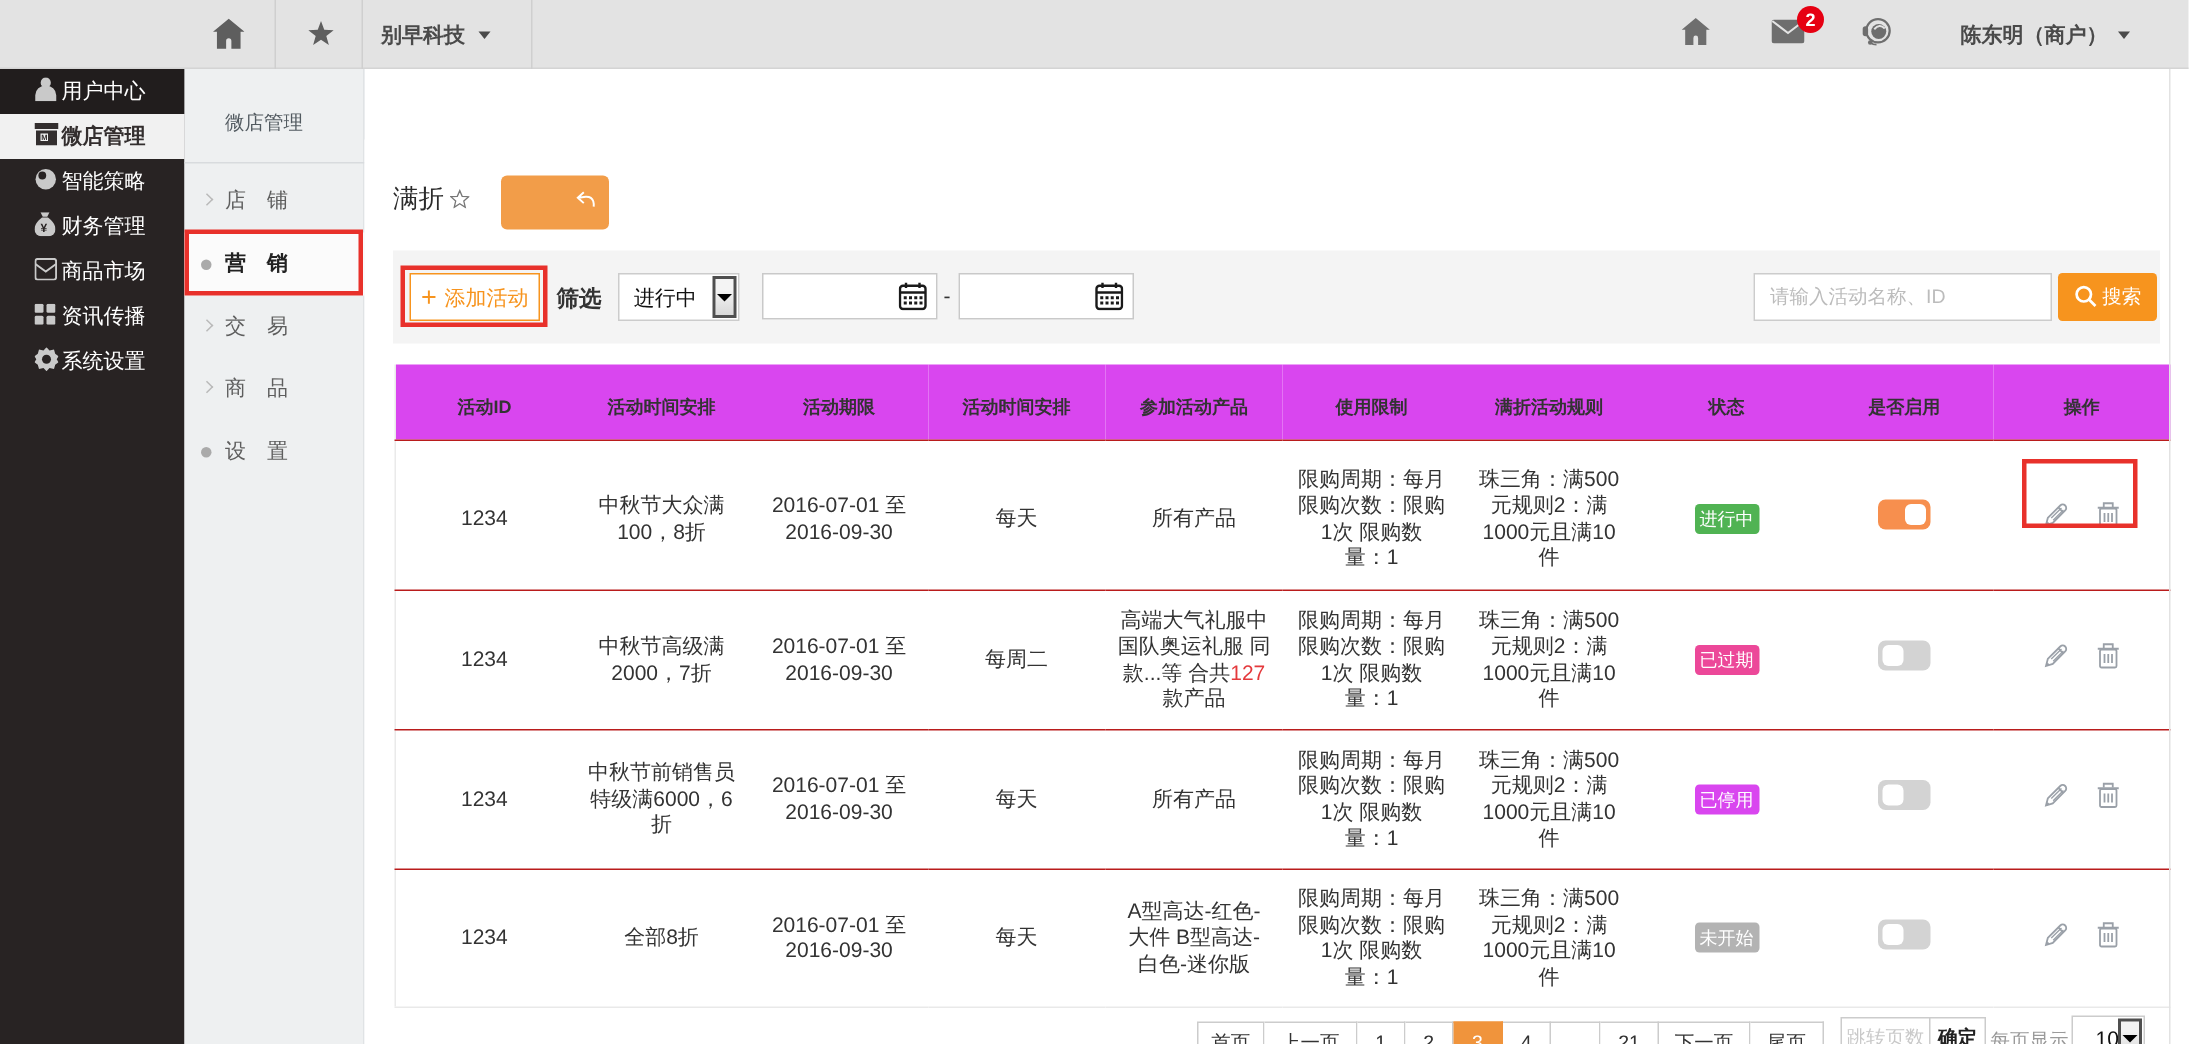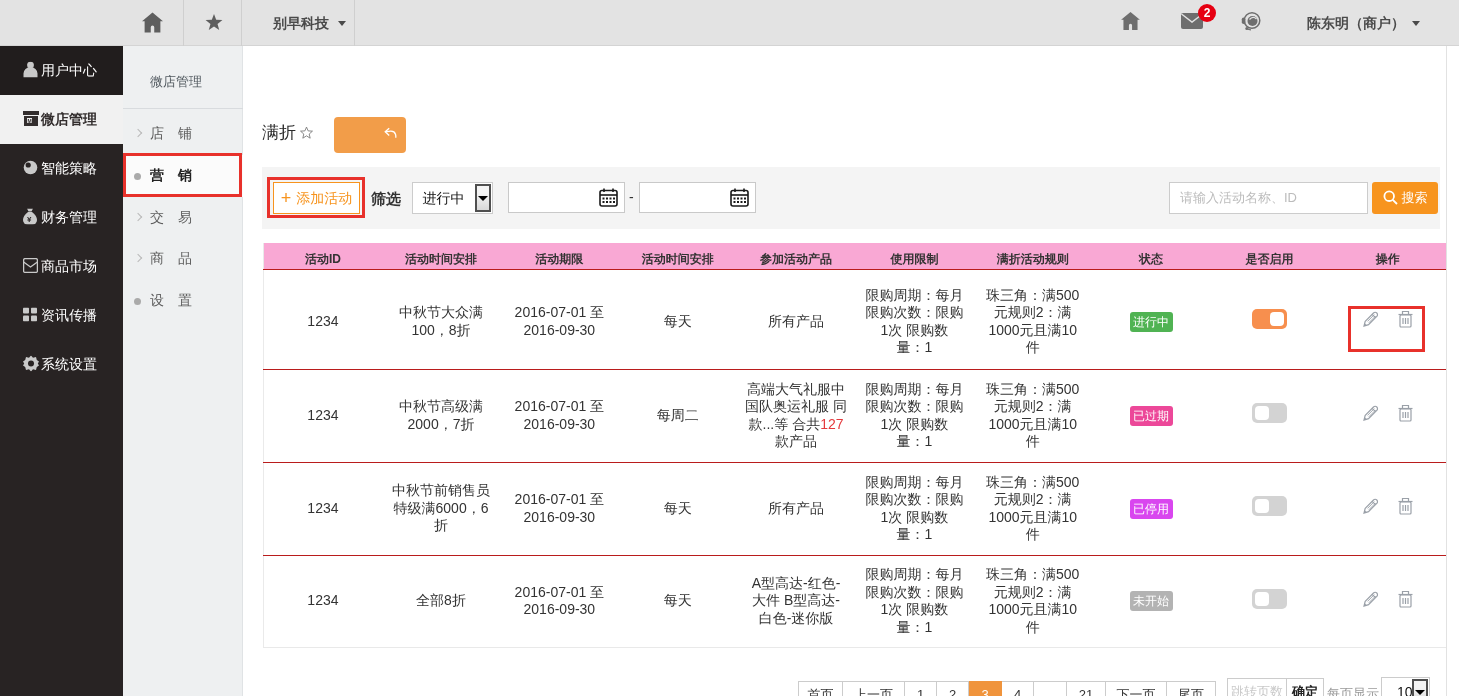--- a/index.html
+++ b/index.html
@@ -5,32 +5,32 @@
 * { margin:0; padding:0; box-sizing:border-box; }
 html,body { width:1459px; height:696px; overflow:hidden; background:#fff;
   font-family:"Liberation Sans", sans-serif; }
 
 
 #topbar { position:absolute; left:0; top:0; width:1459px; height:46px; background:#e3e3e3; border-bottom:1px solid #d4d4d4; }
 #logo { position:absolute; left:0; top:0; width:123px; height:47px; background:#f7941e; }
 .tsep { position:absolute; top:0; width:1px; height:46px; background:#cfcfcf; }
 #tb-home { position:absolute; left:142px; top:12px; }
 #tb-star { position:absolute; left:205px; top:14px; }
-#tb-comp { position:absolute; left:273px; top:15px; font-size:14px; font-weight:bold; color:#4a4a4a; }
+#tb-comp { position:absolute; left:254px; top:15px; font-size:14px; font-weight:bold; color:#4a4a4a; }
 .tri-down { display:inline-block; width:0; height:0; border-left:4px solid transparent; border-right:4px solid transparent; border-top:5px solid #4a4a4a; vertical-align:2px; }
 #tb-rhome { position:absolute; left:1121px; top:12px; }
 #tb-mail { position:absolute; left:1181px; top:13px; }
 #tb-badge { position:absolute; left:1198px; top:4px; width:18px; height:18px; border-radius:50%; background:#e60012; color:#fff; font-size:12px; font-weight:bold; text-align:center; line-height:18px; }
 #tb-head { position:absolute; left:1241px; top:11px; }
 #tb-user { position:absolute; left:1307px; top:15px; font-size:14px; font-weight:bold; color:#4a4a4a; }
 
 
 
 #side1 { position:absolute; left:0; top:46px; width:123px; height:650px; background:#282323; }
-.s1item { position:relative; height:49px; color:#fff; font-size:14px; }
+.s1item { position:relative; height:30px; color:#fff; font-size:14px; }
 .s1item .ic { position:absolute; left:23px; top:50%; transform:translateY(-50%); }
 .s1item .tx { position:absolute; left:41px; top:50%; transform:translateY(-50%); white-space:nowrap; }
 .s1item.first { background:#211d1d; }
 .s1item.active { background:#f1f1f1; color:#332e2e; font-weight:bold; }
 
 
 #side2 { position:absolute; left:123px; top:46px; width:120px; height:650px; background:#eef0f1; border-right:1px solid #e0e3e5; }
 #side2 .title { position:absolute; left:27px; top:27px; font-size:13px; color:#525a60; }
 #side2 .hr { position:absolute; left:0; top:62px; width:120px; height:1px; background:#d8dbde; }
 .s2item { position:absolute; left:0; width:120px; height:42px; font-size:14px; color:#5e5e5e; }
@@ -62,21 +62,21 @@
 #date1 { left:246px; }
 #date2 { left:377px; }
 .dateinput svg { position:absolute; right:6px; top:5px; }
 #dash { position:absolute; left:367px; top:22px; font-size:14px; color:#333; }
 #search-inp { position:absolute; left:907px; top:15px; width:199px; height:32px; background:#fff; border:1px solid #ccc; font-size:13px; color:#bcbcbc; line-height:30px; padding-left:10px; }
 #btn-search { position:absolute; left:1110px; top:15px; width:66px; height:32px; background:#f7941e; border-radius:3px; color:#fff; font-size:13px; text-align:center; line-height:32px; }
 #btn-search svg { vertical-align:-3px; margin-right:4px; }
 
 
 #tbl { position:absolute; left:20px; top:150px; width:1184px; border-collapse:collapse; table-layout:fixed; border-left:1px solid #eaeaea; }
-#tbl th { height:26px; background:#f9a8d4; font-size:12px; font-weight:bold; color:#333; text-align:center; padding-top:8px; }
+#tbl th { height:50px; background:#d946ef; font-size:12px; font-weight:bold; color:#333; text-align:center; padding-top:8px; }
 #tbl td { border-top:1px solid #b91c1c; font-size:14px; color:#333; text-align:center; vertical-align:middle; line-height:17.5px; }
 #tbl tr.r1 td { height:100px; padding-top:5px; }
 #tbl tr.r2 td { height:93px; }
 #tbl tr.r3 td { height:93px; }
 #tbl tr.r4 td { height:92px; }
 #tbl tbody { border-bottom:1px solid #e9e9e9; }
 .badge { display:inline-block; width:43px; height:20px; border-radius:3px; color:#fff; font-size:12px; line-height:20px; text-align:center; }
 .b-green { background:#50b353; }
 .b-orange { background:#ec4899; }
 .b-red { background:#d946ef; }

